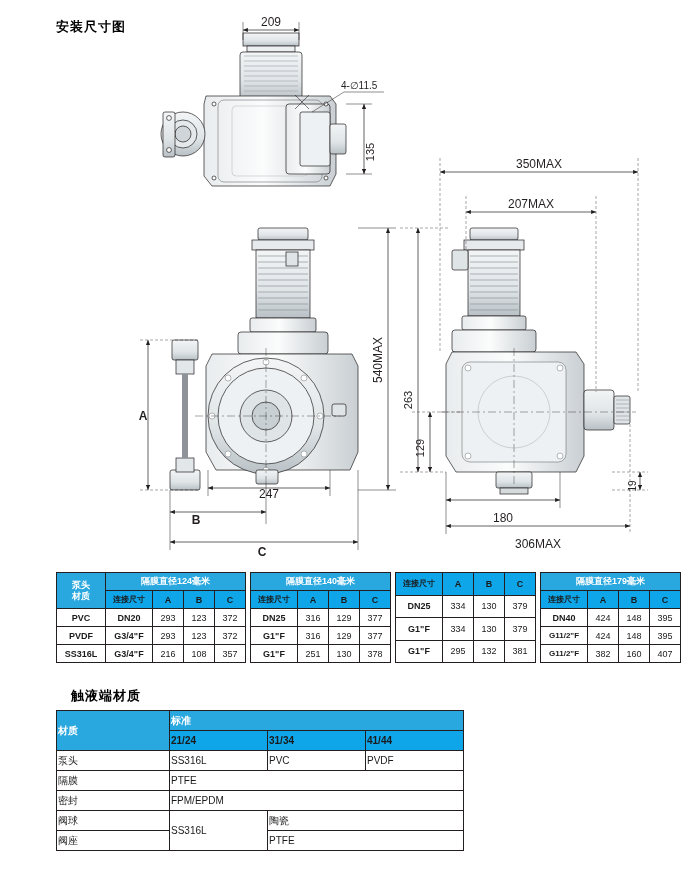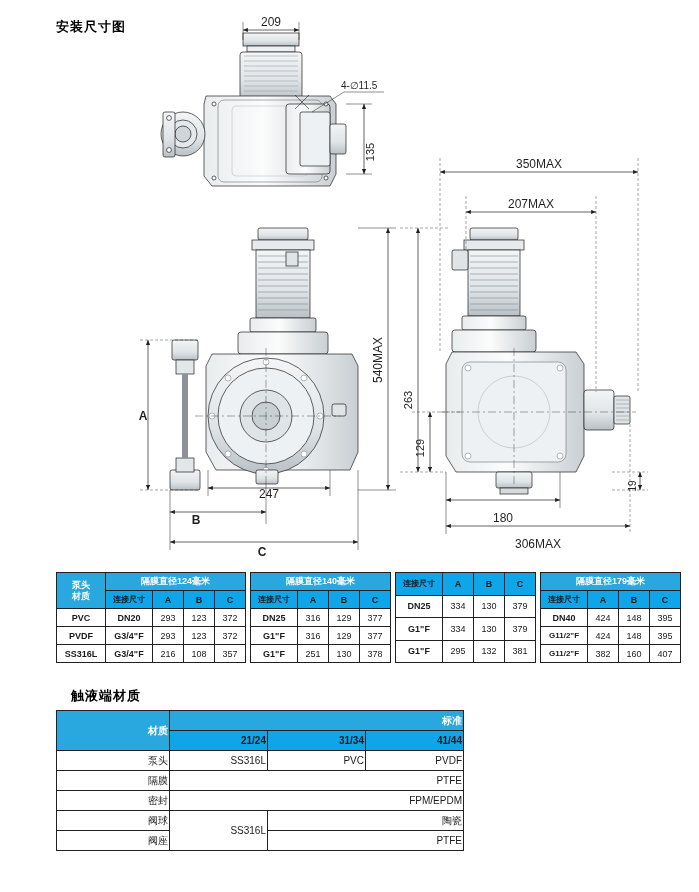--- a/index.html
+++ b/index.html
@@ -21,21 +21,21 @@
   .hdr-blue{background:#29a7df;color:#ffffff;font-weight:bold;}
   .rowhead{font-weight:bold;}
 
   
   #dim-tables{position:absolute;left:56px;top:572px;display:flex;gap:4px;}
   .dimblock{border-collapse:collapse;font-size:9px;}
   .dimblock td,.dimblock th{border:1px solid #231f20;text-align:center;vertical-align:middle;height:15px;}
 
   
   #mat-table{position:absolute;left:56px;top:710px;font-size:10px;}
-  #mat-table td{border:1px solid #231f20;text-align:right;vertical-align:middle;height:17px;}
+  #mat-table td{border:1px solid #231f20;text-align:left;vertical-align:middle;height:17px;}
   .mat-left{background:#29a7df;color:#fff;font-weight:bold;}
   .mat-sub{background:#0ea5e9;font-weight:bold;}
 </style>
 </head>
 <body>
 
 <div class="page">
 
   <div class="section-title" id="title-dim">安装尺寸图</div>
   <div class="section-title" id="title-mat">触液端材质</div>

